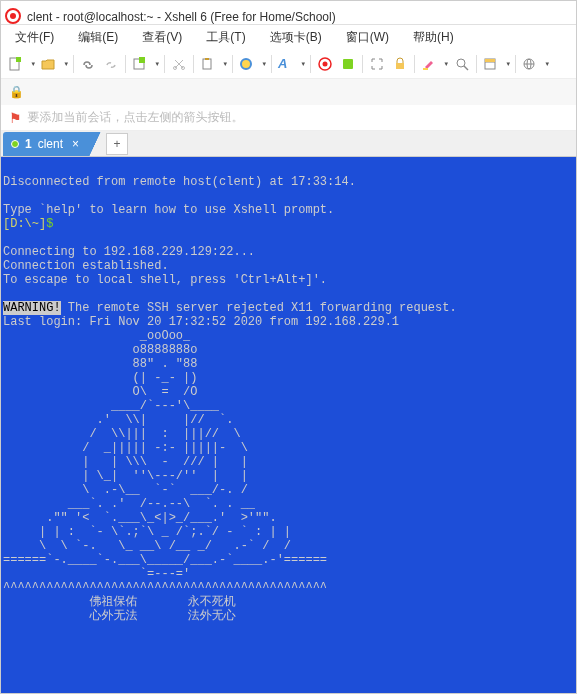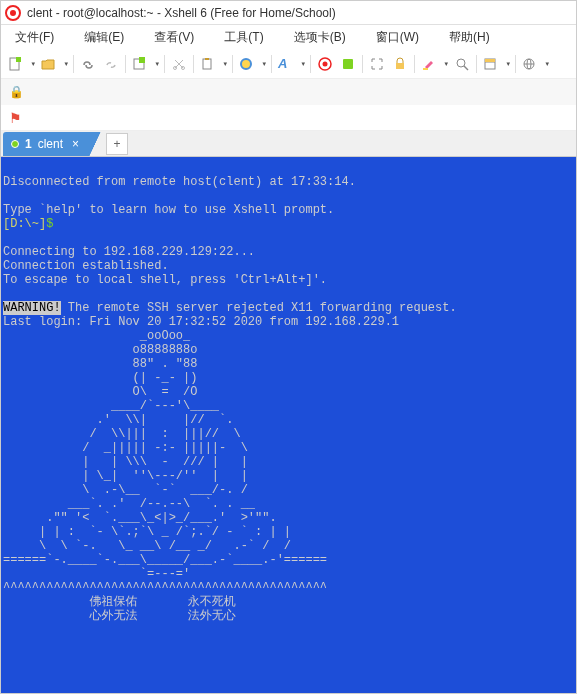--- a/index.html
+++ b/index.html
@@ -9,38 +9,38 @@
   font-family: "Microsoft YaHei", "SimSun", sans-serif;
   font-size: 12px;
   background: #fff;
   overflow: hidden;
   border: 1px solid #ccc;
 }
 .titlebar {
   height: 24px;
   background: #fff;
   display: flex;
-  align-items: center;
+  align-items: flex-end;
   padding: 0 4px;
   border-bottom: 1px solid #e0e0e0;
 }
 .titlebar .logo {
   width: 16px; height: 16px;
   border-radius: 50%;
   position: relative;
   margin-right: 6px;
 }
 .titlebar .logo svg { display:block; }
 .titlebar-text { color: #333; }
 .menubar {
   height: 24px;
   display: flex;
   align-items: center;
   padding: 0 6px;
-  gap: 14px;
+  gap: 8px;
   background: #fff;
 }
 .menubar span {
   padding: 2px 8px;
   color: #333;
   cursor: default;
 }
 .toolbar {
   height: 30px;
   display: flex;
@@ -294,20 +294,21 @@
     <span class="drop">▾</span>
   </div>
 </div>
 
 <div class="addressbar">
   <span class="lockicon">🔒</span>
 </div>
 
 <div class="hintbar">
   <span class="flagicon">⚑</span>
+  <span>要添加当前会话，点击左侧的箭头按钮。</span>
 </div>
 
 <div class="tabstrip">
   <div class="tab">
     <span class="dot"></span>
     <span style="font-weight:bold">1</span>
     <span>clent</span>
     <span class="tab-x">×</span>
     <span class="close-slant"></span>
   </div>

